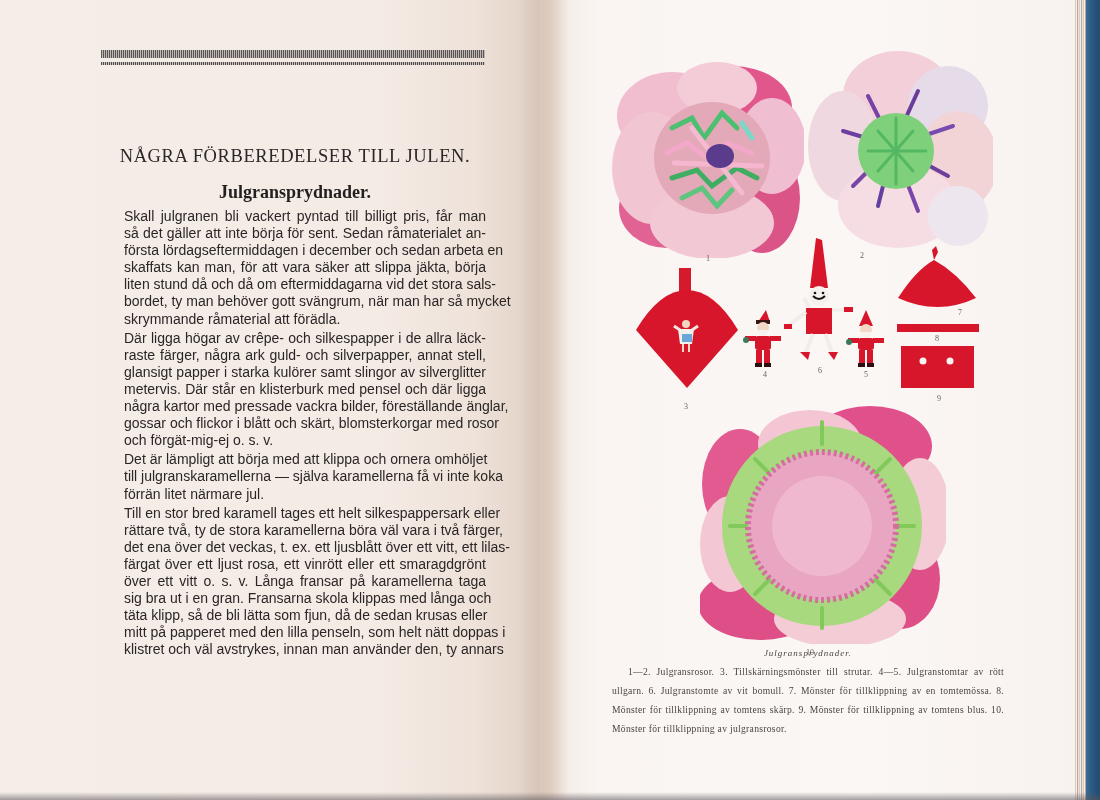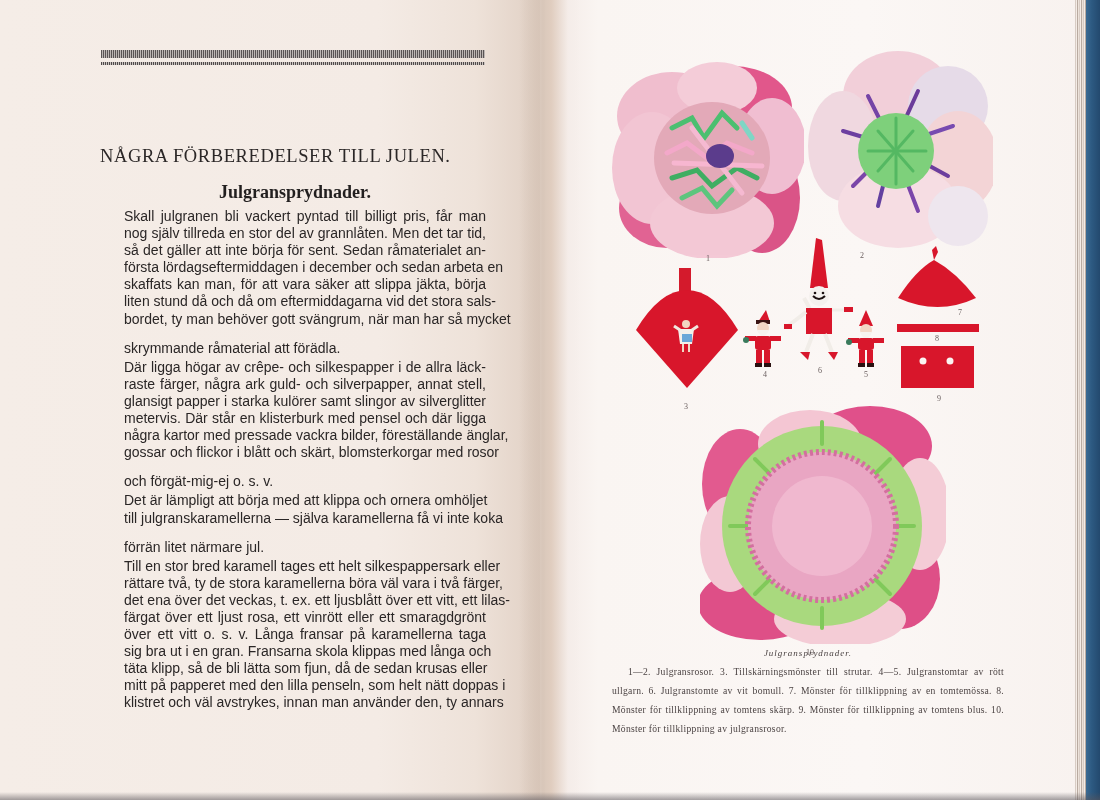--- a/index.html
+++ b/index.html
@@ -14,38 +14,38 @@
   .rule-wrap { position: absolute; left: 101px; top: 50px; width: 384px; }
   .rule-thick {
     height: 8px;
     background: repeating-linear-gradient(90deg, #5a5454 0 1px, #bdb6b3 1px 2px);
   }
   .rule-thin {
     margin-top: 4px; height: 3px;
     background: repeating-linear-gradient(90deg, #4f4a4a 0 1px, #c9c2bf 1px 2px);
   }
   .chapter-title {
-    position: absolute; left: 100px; top: 146px; width: 390px; 
+    position: absolute; left: 100px; top: 146px; width: 390px; text-align: center;
     font-family: "Liberation Serif", "DejaVu Serif", serif; font-size: 18.5px;
     letter-spacing: 0.6px; color: #2b2727;
   }
   .section-title {
     position: absolute; left: 100px; top: 182px; width: 390px; text-align: center;
     font-family: "Liberation Serif", "DejaVu Serif", serif; font-size: 18px; font-weight: bold;
     color: #221f1f;
   }
   .body-text {
     position: absolute; left: 110px; top: 208px; width: 376px;
     font-family: Liberation Sans, sans-serif; font-size: 14px;
     line-height: 17.1px; color: #2a2626; text-align: justify;
   }
   .body-text p { text-indent: 14px; margin-bottom: 2px; }
   .body-text p.first { text-indent: 14px; }
   .body-text .l { display: block; text-align-last: justify; white-space: nowrap; }
-  .body-text .l.last { text-align-last: left; margin-top: 12px; }
+  .body-text .l.last { text-align-last: left; }
 
   
   .gutter {
     position: absolute; left: 520px; top: 0; width: 60px; height: 800px;
     background: linear-gradient(90deg, rgba(210,190,176,0) 0%, rgba(214,196,182,.9) 38%, #e0cdbf 52%, rgba(244,236,232,.6) 80%, rgba(250,244,241,0) 100%);
   }
 
   
   .page-right {
     position: absolute; left: 545px; top: 0; width: 535px; height: 800px;
@@ -85,21 +85,20 @@
     <div class="rule-wrap">
       <div class="rule-thick"></div>
       <div class="rule-thin"></div>
     </div>
     <div class="chapter-title">NÅGRA FÖRBEREDELSER TILL JULEN.</div>
     <div class="section-title">Julgransprydnader.</div>
 
     <div class="body-text">
       <p class="first">
         <span class="l">Skall julgranen bli vackert pyntad till billigt pris, får man</span>
-        <span class="l">nog själv tillreda en stor del av grannlåten. Men det tar tid,</span>
         <span class="l">så det gäller att inte börja för sent. Sedan råmaterialet an-</span>
         <span class="l">första lördagseftermiddagen i december och sedan arbeta en</span>
         <span class="l">skaffats kan man, för att vara säker att slippa jäkta, börja</span>
         <span class="l">liten stund då och då om eftermiddagarna vid det stora sals-</span>
         <span class="l">bordet, ty man behöver gott svängrum, när man har så mycket</span>
         <span class="l last">skrymmande råmaterial att förädla.</span>
       </p>
       <p>
         <span class="l">Där ligga högar av crêpe- och silkespapper i de allra läck-</span>
         <span class="l">raste färger, några ark guld- och silverpapper, annat stell,</span>

